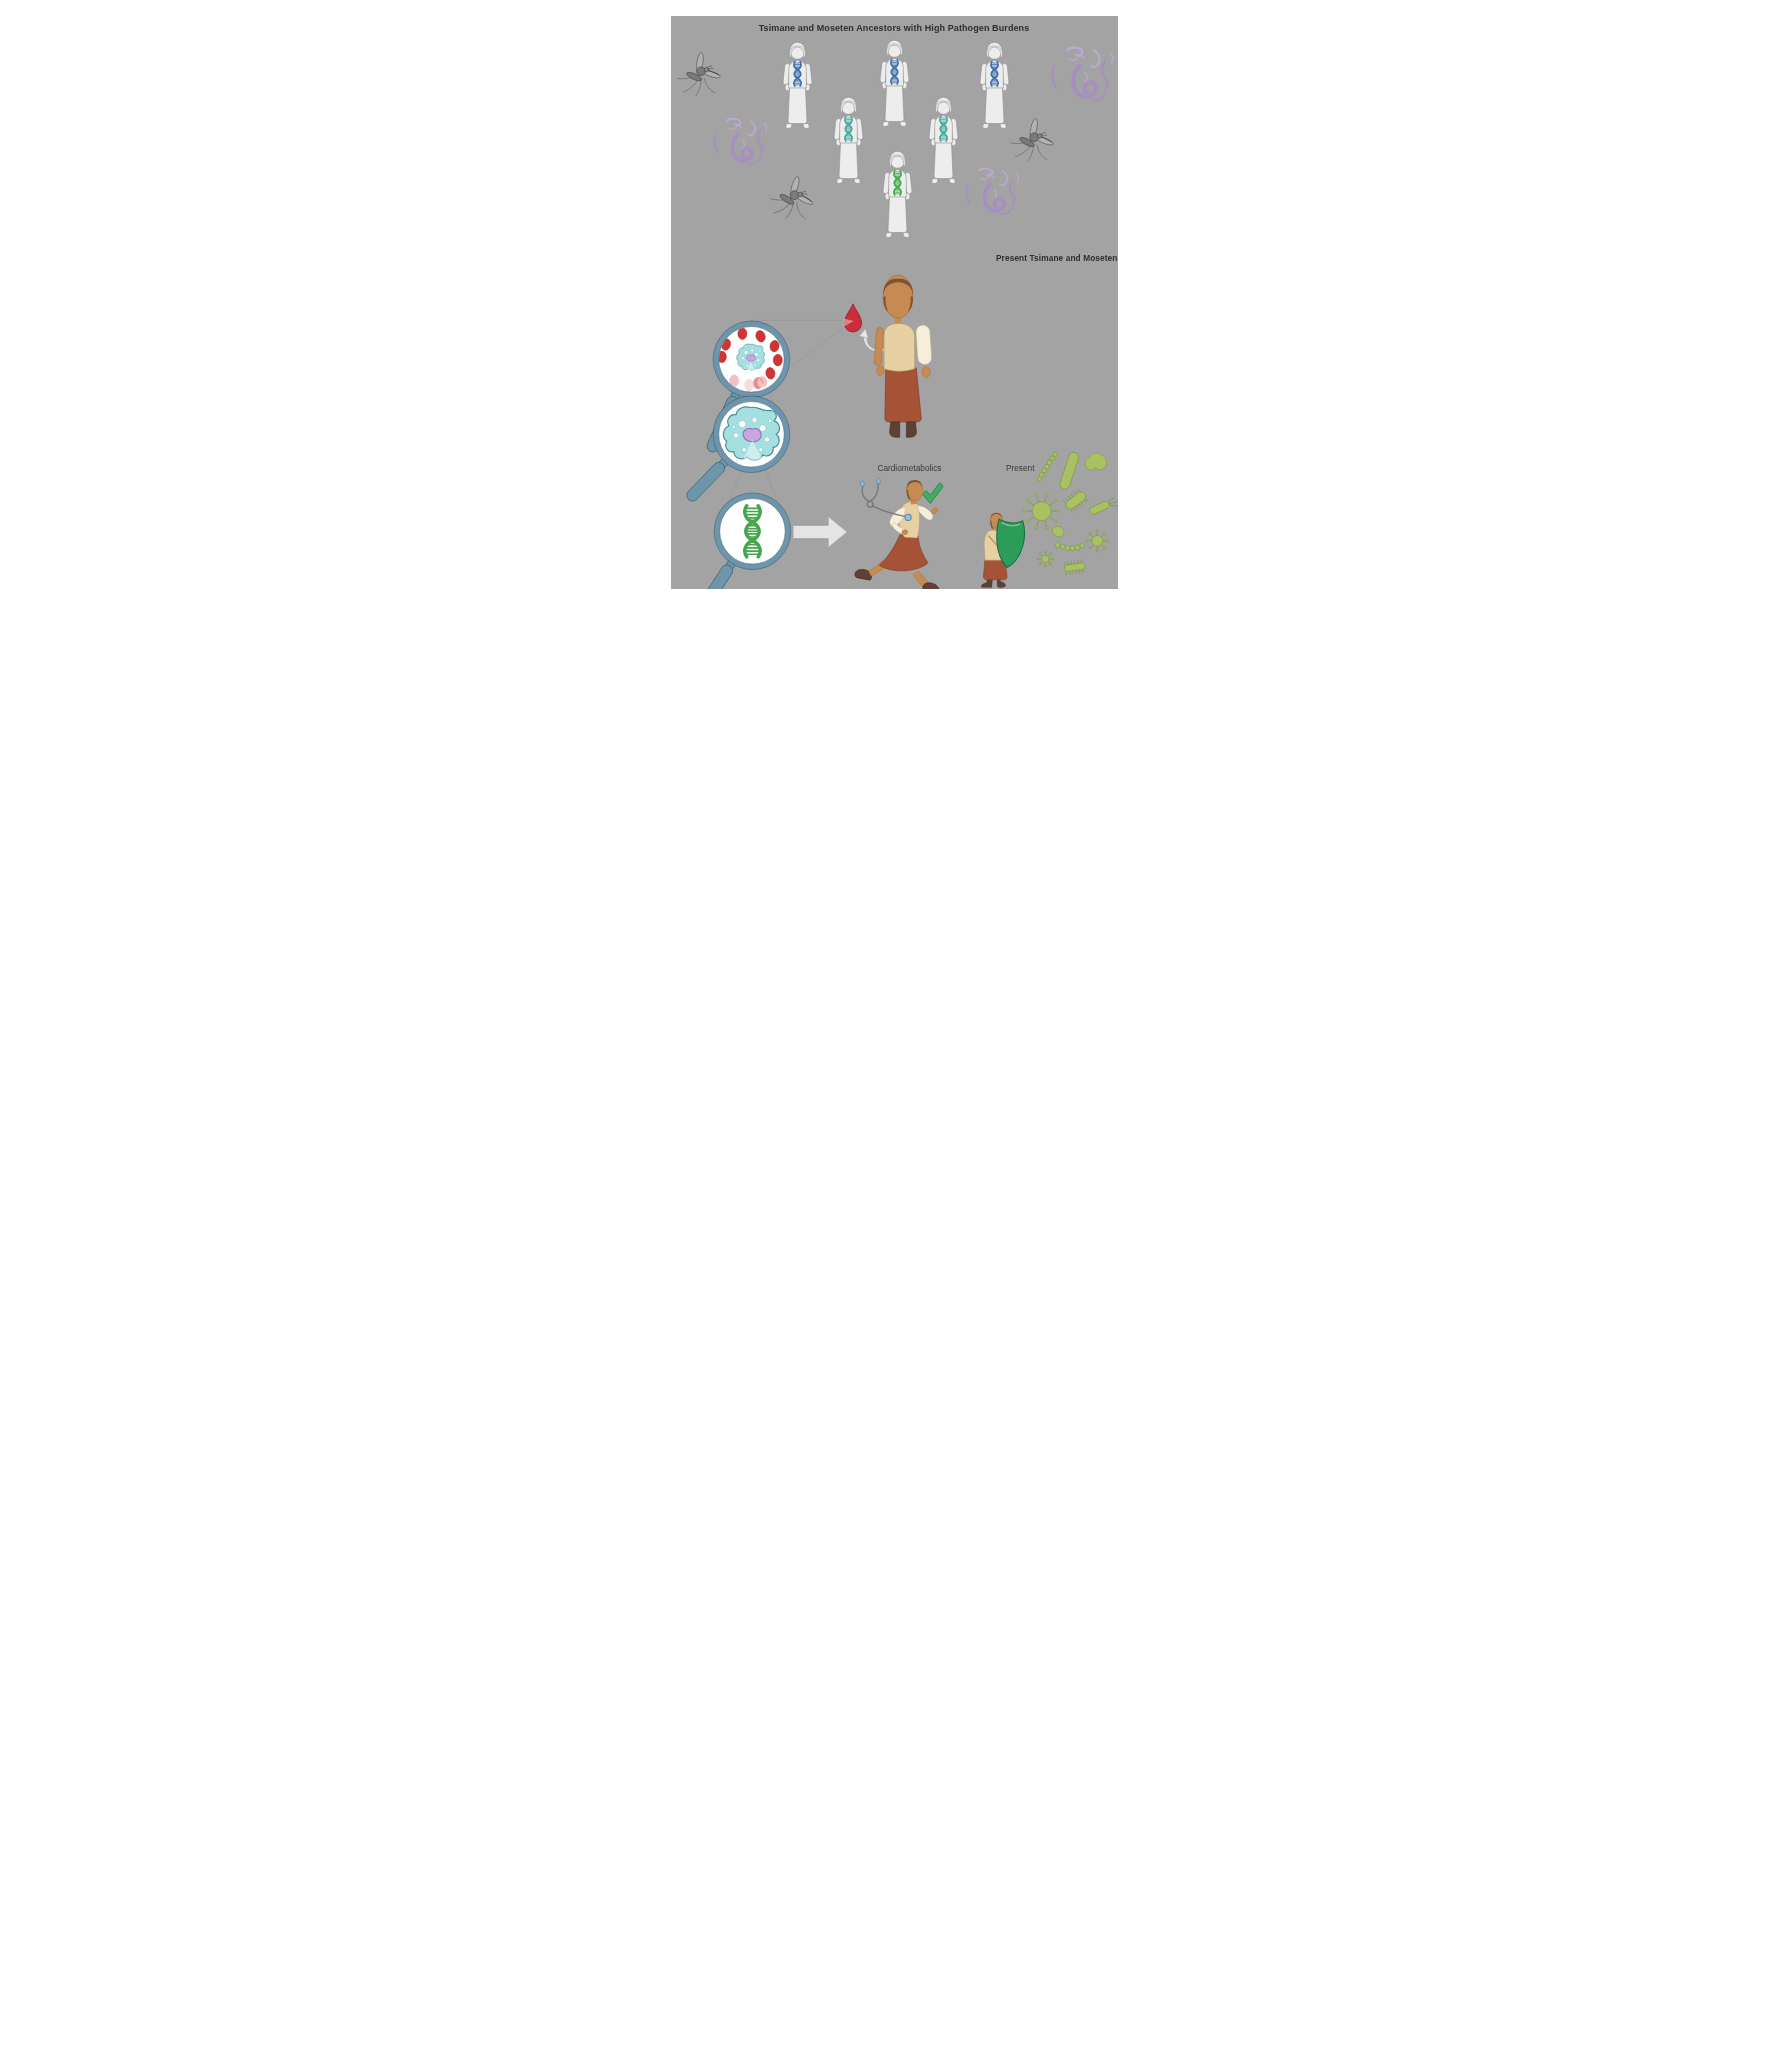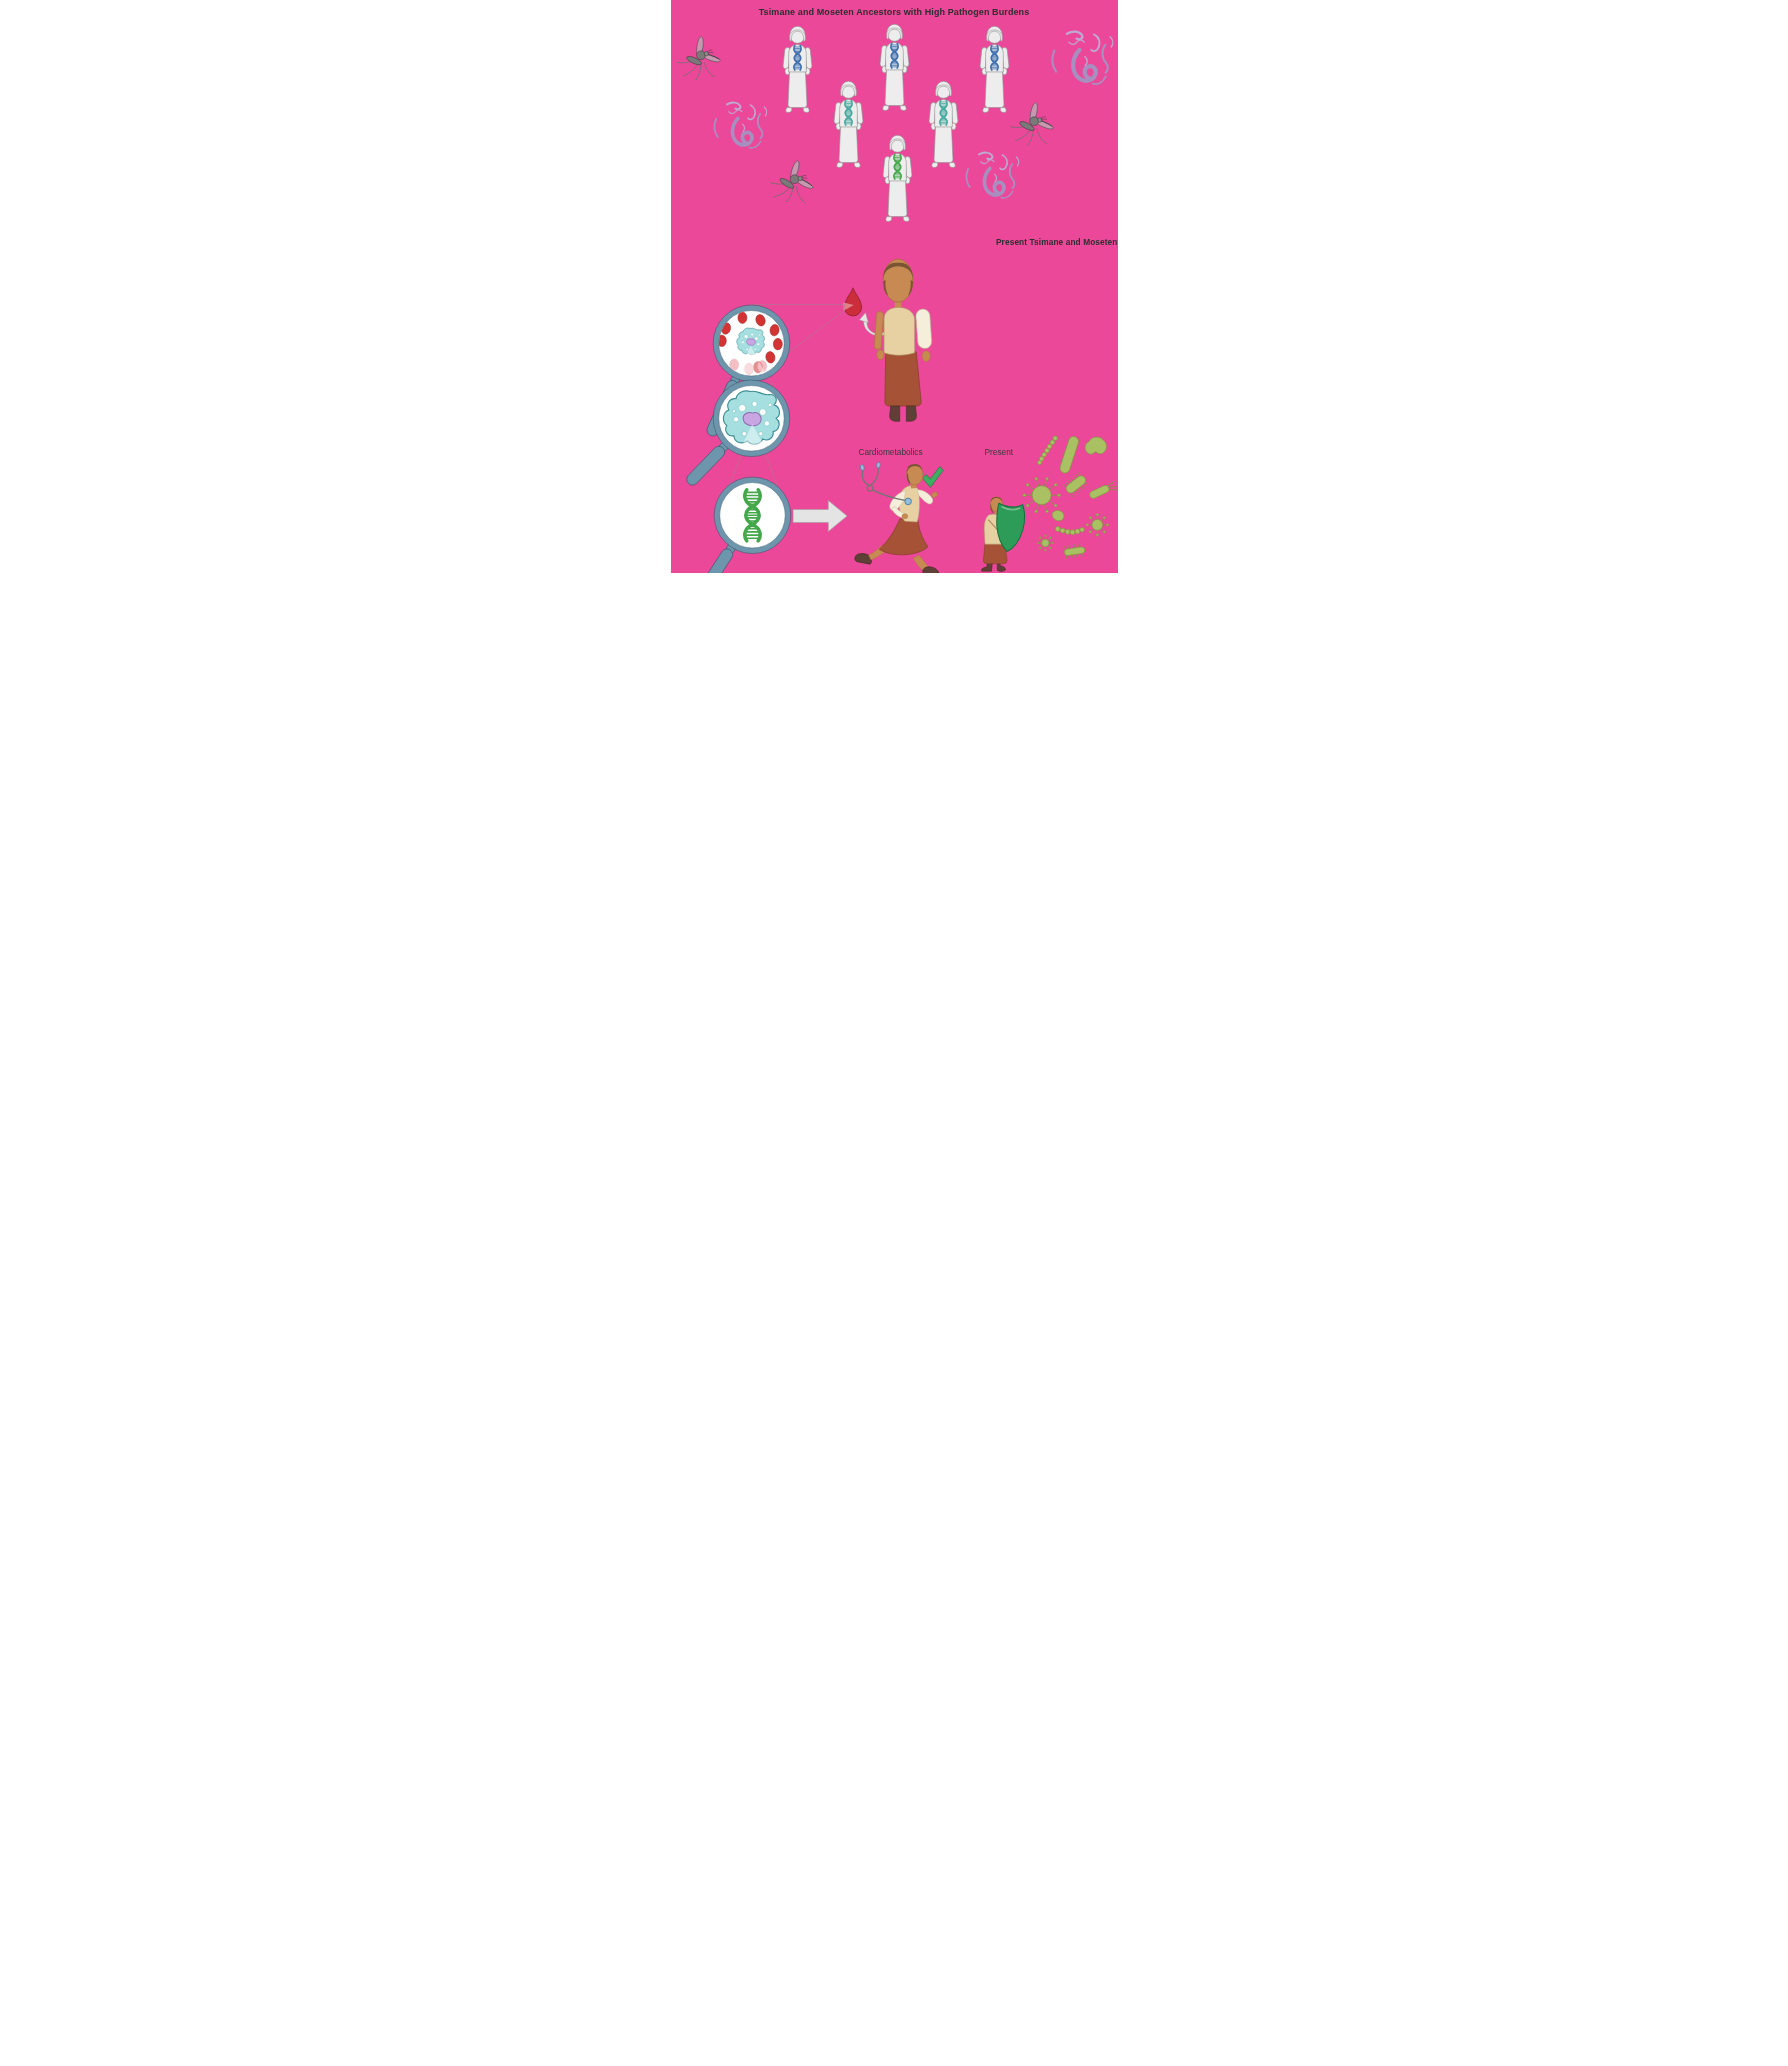--- a/index.html
+++ b/index.html
@@ -1,30 +1,30 @@
 <!DOCTYPE html>
 <html style="--title-text: #2e2e2e; --label-text: #3a3a3a; --figure-fill: #ededed; --figure-line: #8f8f8f; --figure-hair: #e2e2e2; --dna-blue: #3e6fae; --dna-teal: #45a9a0; --dna-green: #44a84b; --mosquito-gray: #7a7a7a; --worm-purple: #a78fc0; --worm-purple-light: #bda9d1; --magnifier-blue: #6d95ab; --magnifier-dark: #34566b; --blood-red: #cb2d3a; --rbc-red: #d23434; --rbc-pink: #f0a9b2; --cell-teal: #a6dfe0; --cell-teal-line: #3d8d94; --nucleus-purple: #c9a6e2; --skin: #c68a52; --skin-dark: #a9713d; --hair-brown: #7a5433; --shirt-tan: #e7d1a3; --sleeve-cream: #f4eeda; --skirt-rust: #a65237; --boot-brown: #5f4036; --shield-green: #2d9c58; --check-green: #3fae63; --pathogen-green: #a9c162; --pathogen-line: #7d9840; --arrow-gray: #e4e4e4; --stetho-gray: #757575; --stetho-blue: #92bddd; --connector-gray: #8f8f8f;font-size:6.6px"><head>
 <meta charset="utf-8">
 <style>
   html,body{margin:0;padding:0;background:#ffffff;}
   #canvas{
-    position:relative;width:447px;height:573px;margin:0 auto;
-    background:#ec4899;overflow:hidden;
+    position:relative;width:447px;height:573px;margin:16px auto;
+    background:#a3a3a3;overflow:hidden;
     font-family:"Liberation Sans","DejaVu Sans",sans-serif;
   }
   .abs{position:absolute;}
   .title{
     position:absolute;left:0;width:447px;text-align:center;
     font-weight:bold;color:var(--title-text,#2e2e2e);letter-spacing:0.1px;
   }
   .title1{top:7.4px;font-size:9px;}
   .title2{top:237px;font-size:8.3px;text-align:right;}
   .seclabel{
     position:absolute;color:var(--label-text,#3a3a3a);
-    font-size:8.3px;font-weight:normal;text-align:left;
+    font-size:8.3px;font-weight:normal;text-align:right;
   }
   .cardio{left:188px;top:447px;width:83px;}
   .immun{left:314px;top:447px;width:50px;}
   svg{display:block;overflow:visible;}
   .mag{position:absolute;width:124px;height:140px;}
 </style>
 </head>
 <body>
 
 <div id="canvas">

